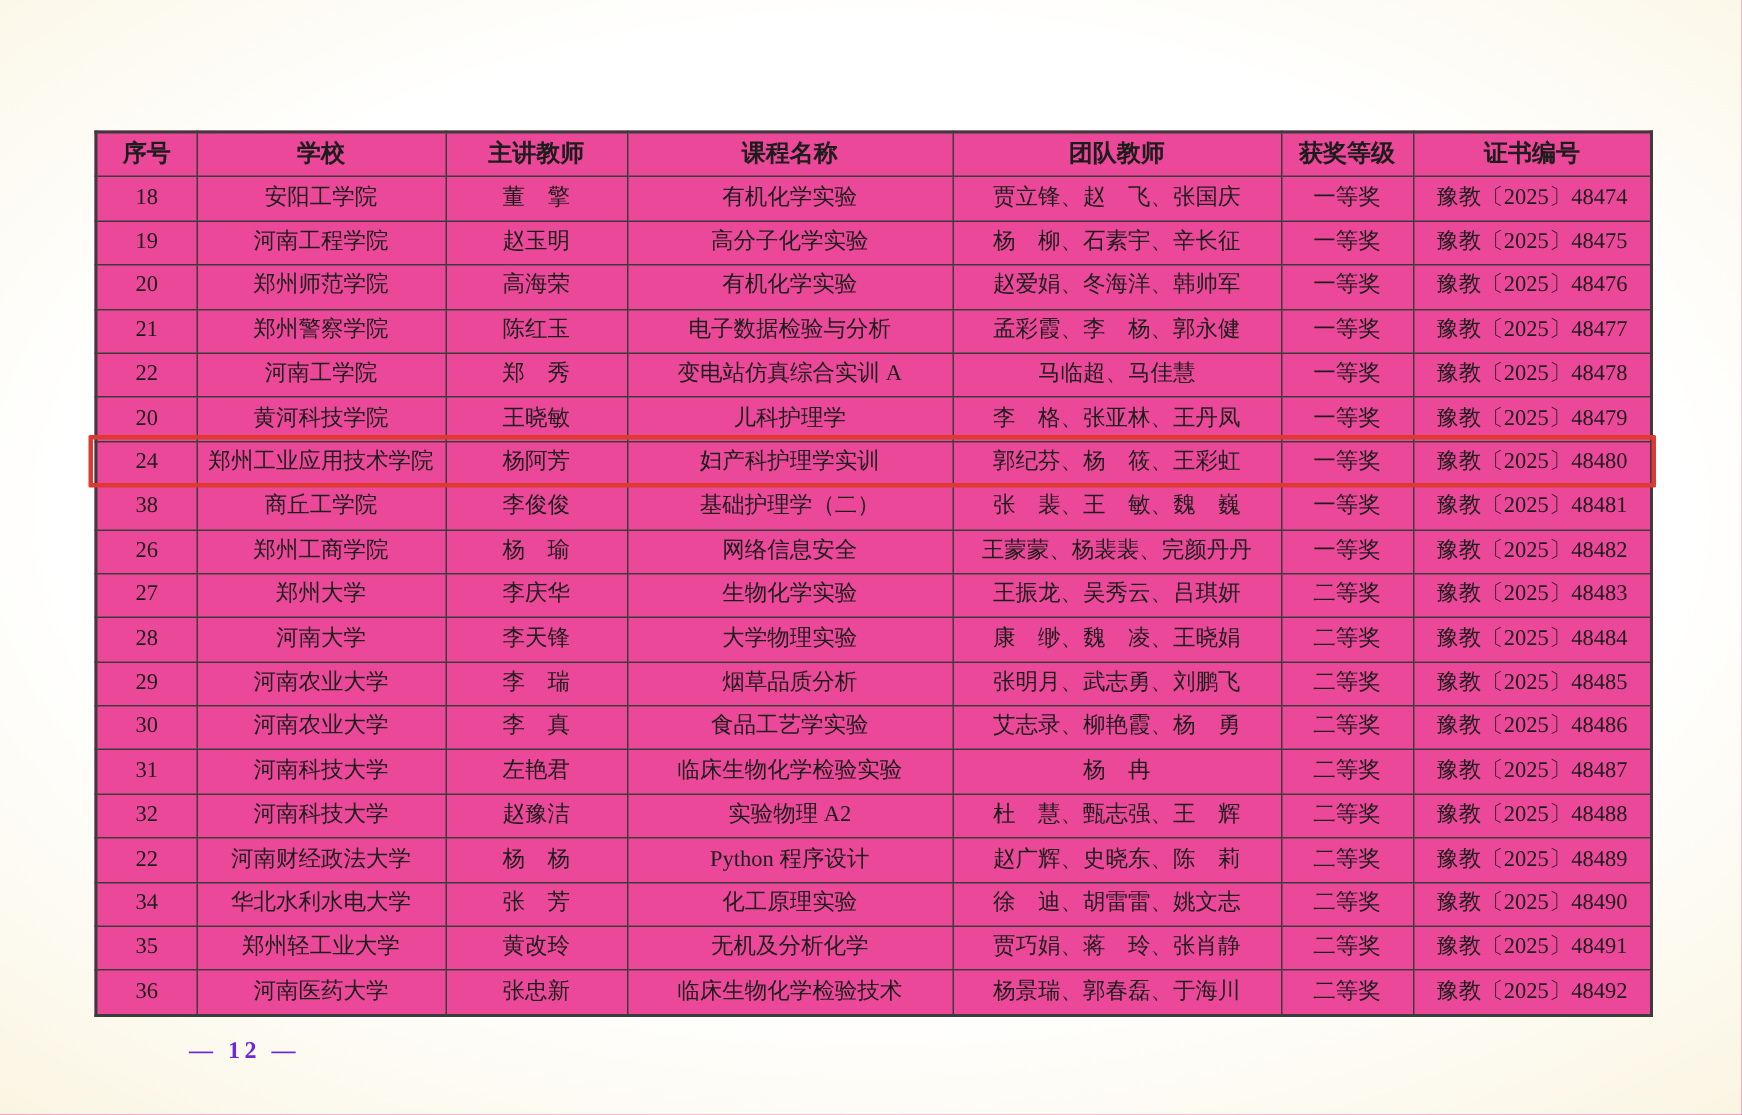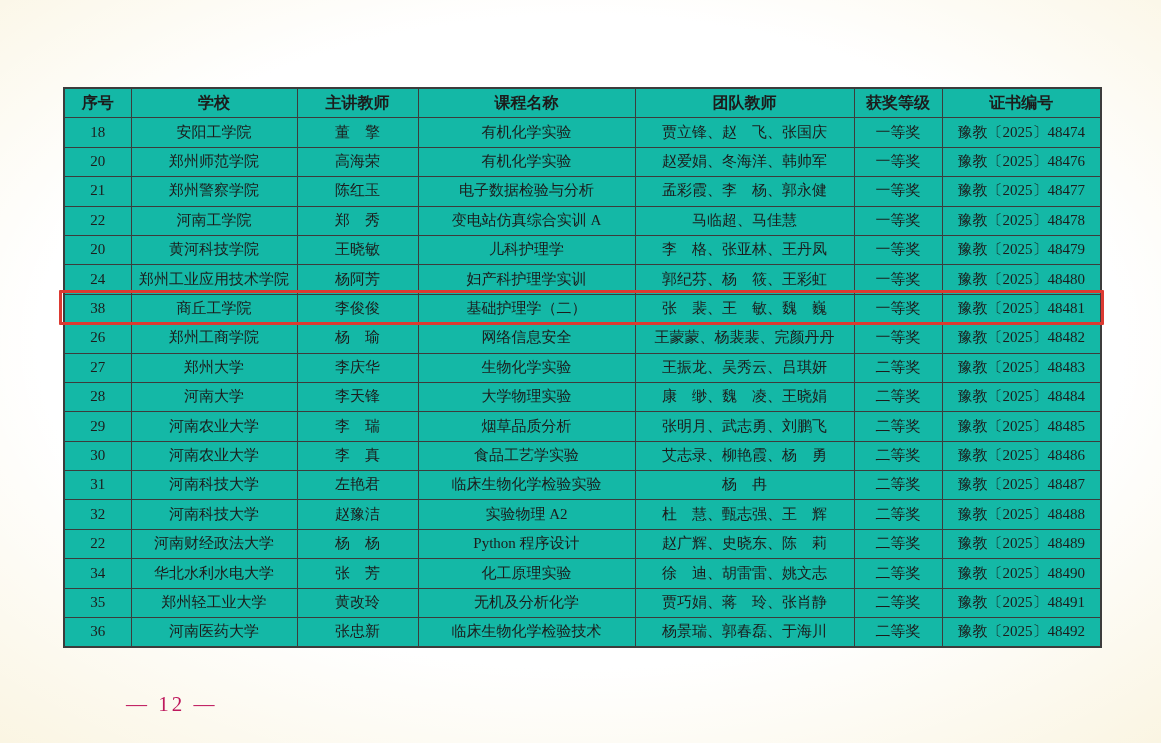--- a/index.html
+++ b/index.html
@@ -20,21 +20,21 @@
     left: 63px;
     top: 87px;
     width: 1037px;
   }
 
   table.award-table {
     border-collapse: collapse;
     table-layout: fixed;
     width: 100%;
     border: 2px solid #3c3c3c;
-    background: #14b8a6;
+    background: #ec4899;
   }
   .award-table th, .award-table td {
     border: 1px solid #3c3c3c;
     text-align: center;
     vertical-align: middle;
     height: 28.4px;
     padding: 0 2px;
     font-size: 15px;
     line-height: 1.05;
     white-space: nowrap;
@@ -57,23 +57,24 @@
     box-sizing: border-box;
     border: 3px solid #dc3a32;
     border-radius: 1px;
     pointer-events: none;
   }
 
   .page-number {
     position: absolute;
     left: 126px;
     top: 692px;
-    font-size: 21px;
+    font-size: 16px;
     letter-spacing: 3px;
-    color: #be185d;
+    color: #6d28d9;
+    font-weight: bold;
   }
 </style>
 </head>
 <body>
 
 <div class="table-wrap">
   <table class="award-table">
     <colgroup>
       <col class="c-index">
       <col class="c-school">
@@ -98,20 +99,29 @@
         <tr>
           <td>18</td>
           <td>安阳工学院</td>
           <td>董　擎</td>
           <td>有机化学实验</td>
           <td>贾立锋、赵　飞、张国庆</td>
           <td>一等奖</td>
           <td>豫教〔2025〕48474</td>
         </tr>
         <tr>
+          <td>19</td>
+          <td>河南工程学院</td>
+          <td>赵玉明</td>
+          <td>高分子化学实验</td>
+          <td>杨　柳、石素宇、辛长征</td>
+          <td>一等奖</td>
+          <td>豫教〔2025〕48475</td>
+        </tr>
+        <tr>
           <td>20</td>
           <td>郑州师范学院</td>
           <td>高海荣</td>
           <td>有机化学实验</td>
           <td>赵爱娟、冬海洋、韩帅军</td>
           <td>一等奖</td>
           <td>豫教〔2025〕48476</td>
         </tr>
         <tr>
           <td>21</td>

